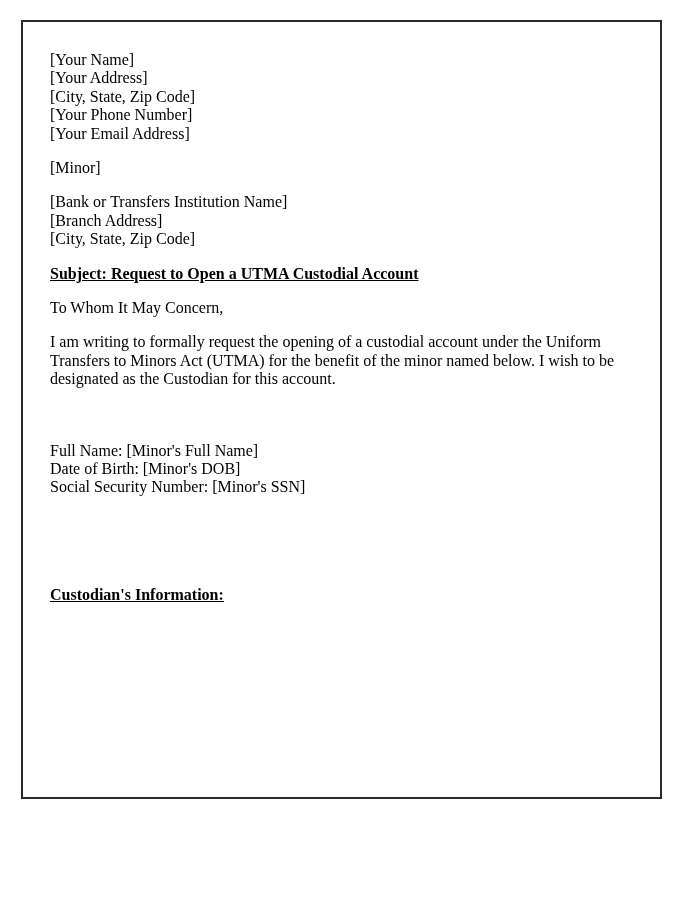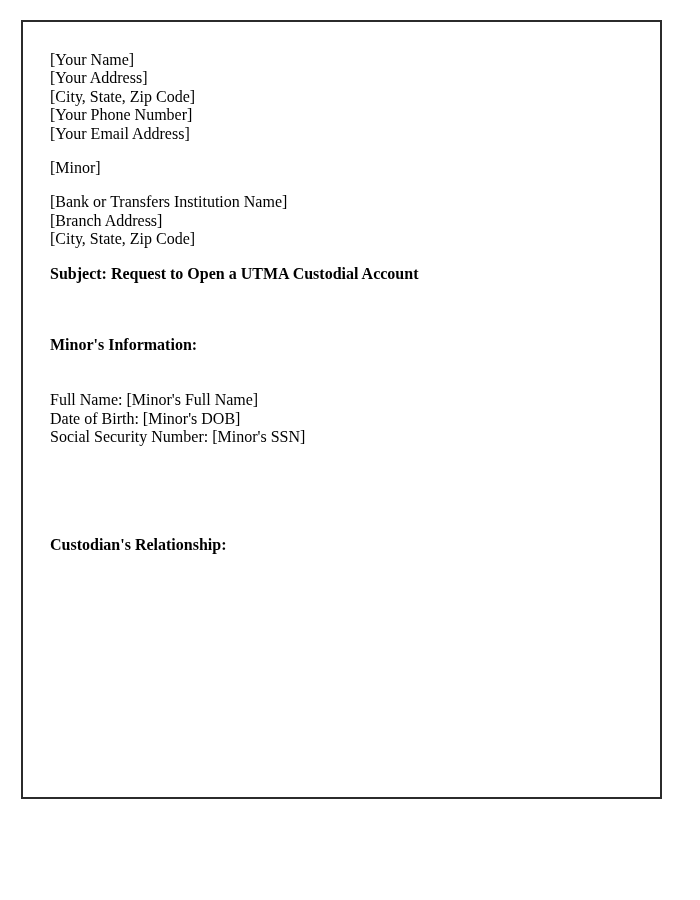--- a/index.html
+++ b/index.html
@@ -24,20 +24,21 @@
     line-height: 18.4px;
     color: #000000;
     overflow: hidden;
   }
   .block {
     margin: 16px 0;
     white-space: pre;   
   }
   .bold {
     font-weight: bold;
+    text-decoration: underline;
   }
 </style>
 </head>
 <body>
 
 <div class="page" style="border-color: rgb(43, 43, 43);">
 
   <div class="block">[Your Name]
 [Your Address]
 [City, State, Zip Code]
@@ -45,26 +46,29 @@
 [Your Email Address]</div>
 
   <div class="block">[Minor]</div>
 
   <div class="block">[Bank or Transfers Institution Name]
 [Branch Address]
 [City, State, Zip Code]</div>
 
   <div class="block bold">Subject: Request to Open a UTMA Custodial Account</div>
 
+  <div class="block">To Whom It May Concern,</div>
 
+  <div class="block">I am writing to formally request the opening of a custodial account under the Uniform
+Transfers to Minors Act (UTMA) for the benefit of the minor named below. I wish to be
+designated as the Custodian for this account.</div>
 
   <div class="block">
-    <div class="bold">Minor's Information:</div>
     <div>Full Name: [Minor's Full Name]
 Date of Birth: [Minor's DOB]
 Social Security Number: [Minor's SSN]</div>
   </div>
 
   <div class="block">
-    <div class="bold">Custodian's Relationship:</div>
+    <div class="bold">Custodian's Information:</div>
   </div>
 
 </div>
 
 </body></html>

